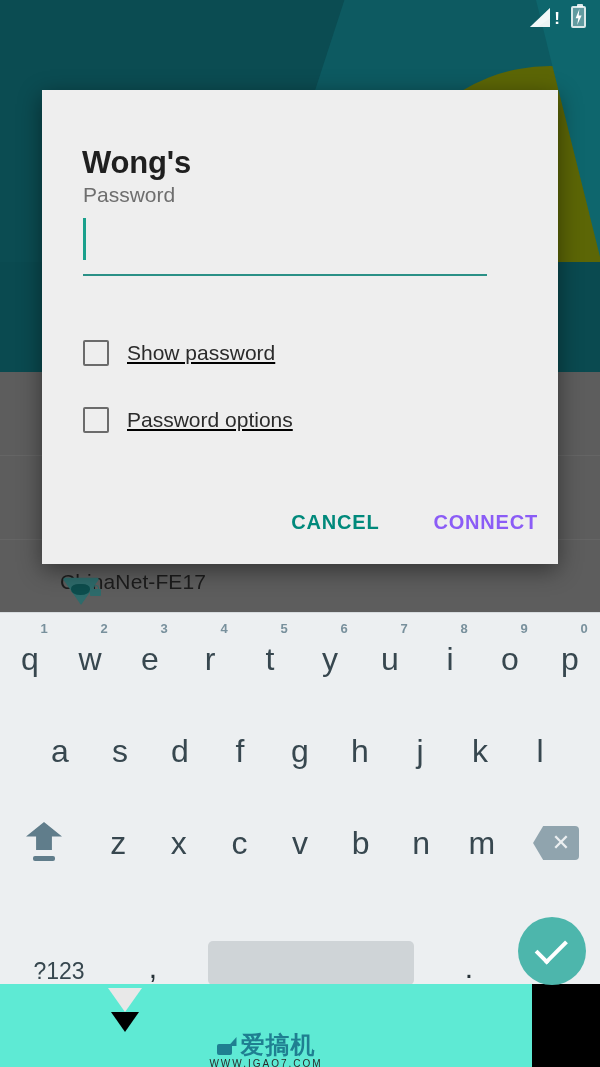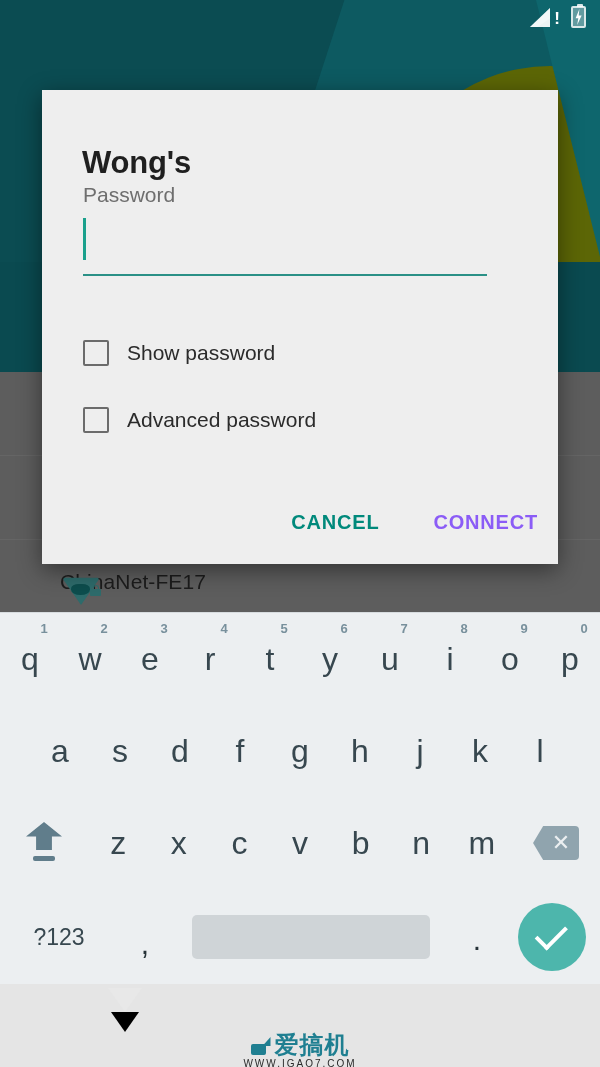--- a/index.html
+++ b/index.html
@@ -198,20 +198,21 @@
   #caret {
     position: absolute; left: 41px; top: 128px;
     width: 3px; height: 42px;
     background: #1aa08c;
   }
   .checkrow {
     position: absolute; left: 41px;
     display: flex; align-items: center;
     gap: 18px;
     cursor: default;
+    text-decoration: underline;
   }
   #row-show { top: 250px; }
   #row-advanced { top: 317px; }
   .checkbox {
     width: 26px; height: 26px;
     border: 2.5px solid #6b6b6b;
     border-radius: 2px;
     background: transparent;
   }
   .checkrow-label {
@@ -297,24 +298,24 @@
     border-radius: 4px;
     display: flex; align-items: center; justify-content: center;
   }
   .bksp-icon .x {
     color: #eceff1;
     font-size: 22px;
     line-height: 22px;
     transform: translateX(5px);
   }
   #kb-row-4 {
-    display: flex; align-items: center;
+    display: flex; align-items: flex-end;
     height: 96px;
     padding: 0 14px;
-    gap: 8px;
+    gap: 16px;
   }
   #key-symbols {
     flex: 0 0 90px;
     font-size: 23px;
     color: #37474f;
     display: flex; align-items: center; justify-content: center;
     cursor: pointer;
   }
   #key-comma {
     flex: 0 0 66px;
@@ -349,22 +350,22 @@
   #key-enter .check {
     width: 30px; height: 17px;
     border-left: 4.5px solid #ffffff;
     border-bottom: 4.5px solid #ffffff;
     transform: rotate(-45deg) translate(2px, -3px);
   }
 
   
   #nav-bar {
     position: absolute; left: 0; top: 984px;
-    width: 600px; height: 83px;
-    background: #e5e5e5;
+    width: 532px; height: 83px;
+    background: #5eead4;
     z-index: 30;
   }
   #nav-back {
     position: absolute; left: 108px; top: 28px;
     width: 34px; height: 27px;
     cursor: pointer;
   }
   #nav-back .tri {
     width: 0; height: 0;
     border-left: 17px solid transparent;
@@ -463,21 +464,21 @@
     </div>
     <div id="caret"></div>
 
     <div class="checkrow" id="row-show">
       <span class="checkbox"></span>
       <span class="checkrow-label">Show password</span>
     </div>
 
     <div class="checkrow" id="row-advanced">
       <span class="checkbox"></span>
-      <span class="checkrow-label">Advanced password</span>
+      <span class="checkrow-label">Password options</span>
     </div>
 
     <div id="dialog-actions">
       <button class="dialog-btn" id="btn-cancel">CANCEL</button>
       <button class="dialog-btn" id="btn-connect" disabled="">CONNECT</button>
     </div>
   </div>
 
   <div id="keyboard">
 

